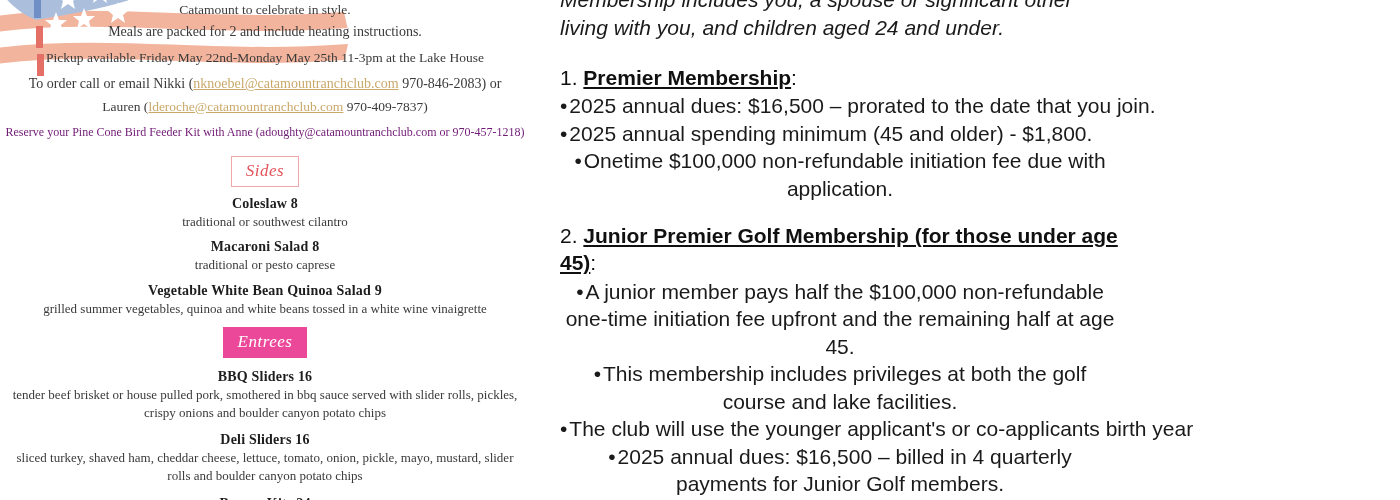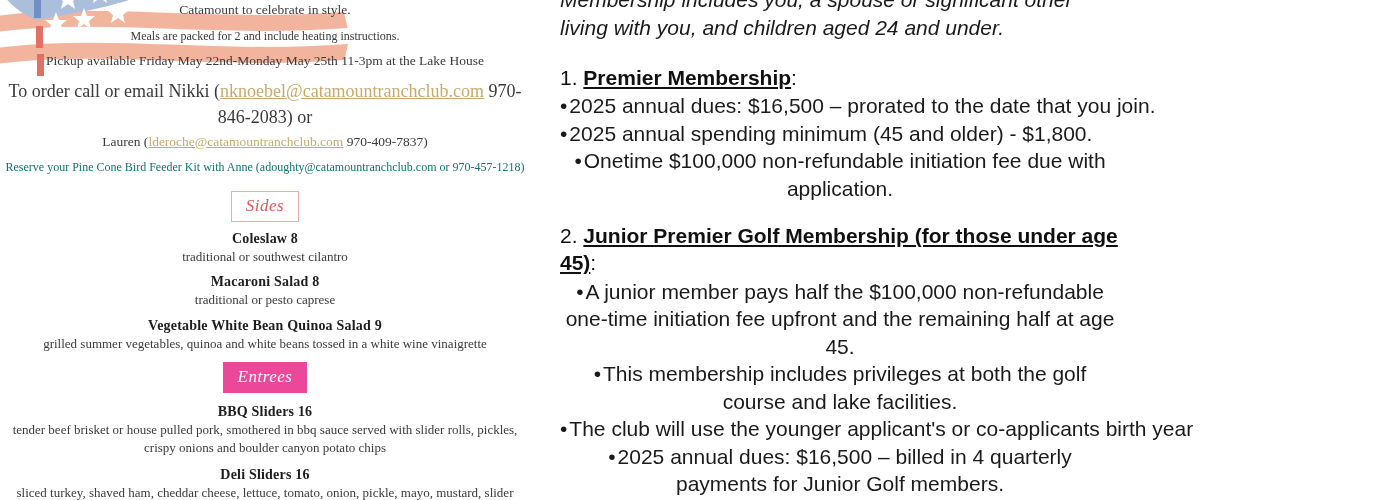--- a/index.html
+++ b/index.html
@@ -17,25 +17,25 @@
   
   #flag { position:absolute; left:-4px; top:-14px; width:400px; height:100px; opacity:.92; }
 
   .menu-stack { position:relative; z-index:2; padding-top:0; text-align:center; }
 
   .intro-line {
     font-family:"Liberation Serif", serif;
     color:#3a3a3a; text-align:center; line-height:1.45;
   }
   .intro-line.l1 { font-size:13.5px; }
-  .intro-line.l2 { font-size:12px; margin-top:8px; }
+  .intro-line.l2 { font-size:14px; margin-top:2px; }
   .intro-line.l3 { font-size:13.5px; margin-top:6px; }
-  .intro-line.l4 { font-size:18px; margin-top:7px; }
+  .intro-line.l4 { font-size:14px; margin-top:7px; }
   .intro-line.l5 { font-size:13.5px; margin-top:2px; }
-  .intro-line.l6 { font-size:12px; margin-top:8px; color:#0f766e; }
+  .intro-line.l6 { font-size:12px; margin-top:8px; color:#701a75; }
 
   .mail { color:#c9a96a; text-decoration:underline; }
 
   
   .chip-wrap { display:flex; justify-content:center; }
   .chip {
     display:inline-block; font-family:"Liberation Serif", serif;
     letter-spacing:.5px;
   }
   .chip-sides {

